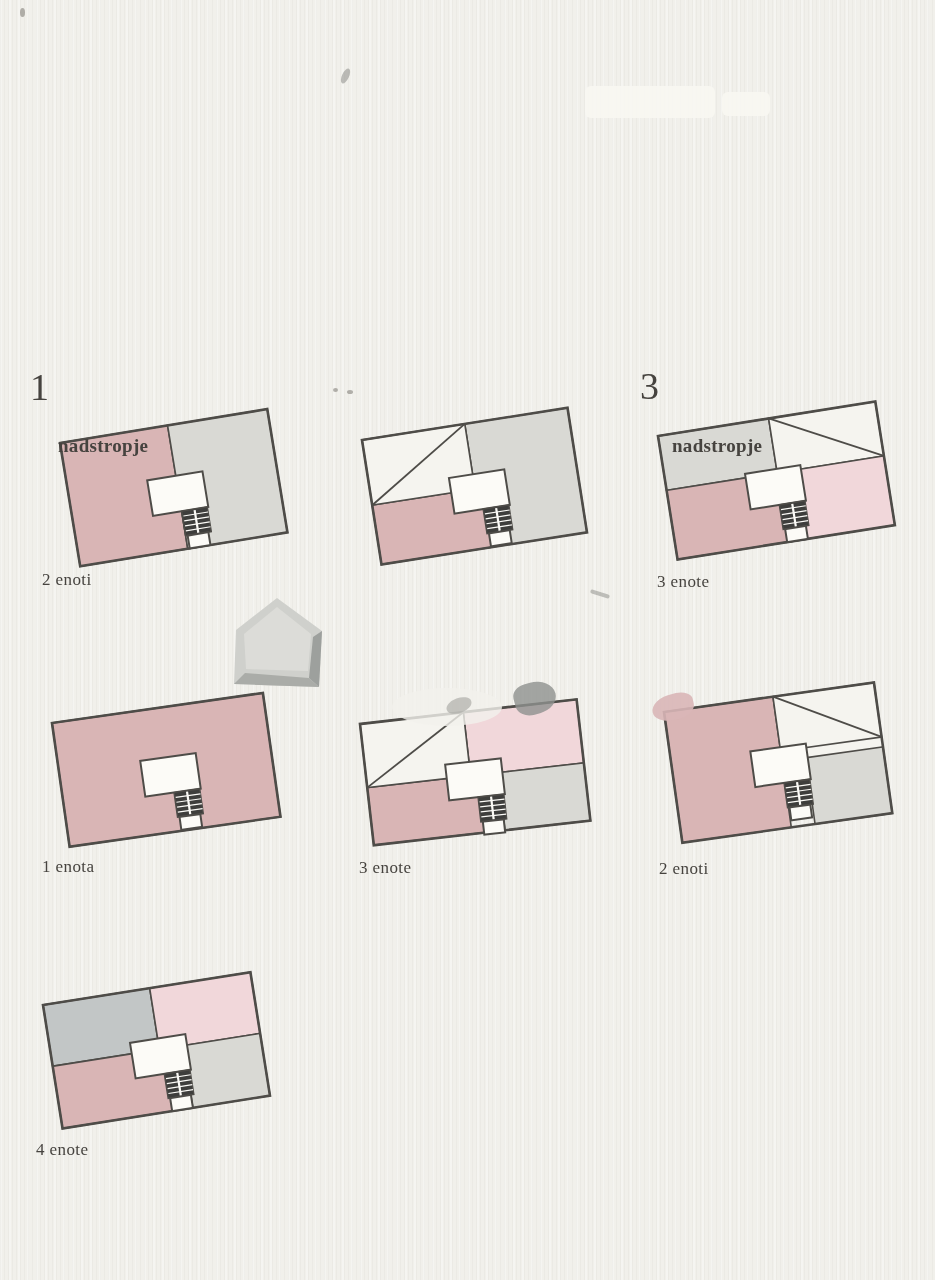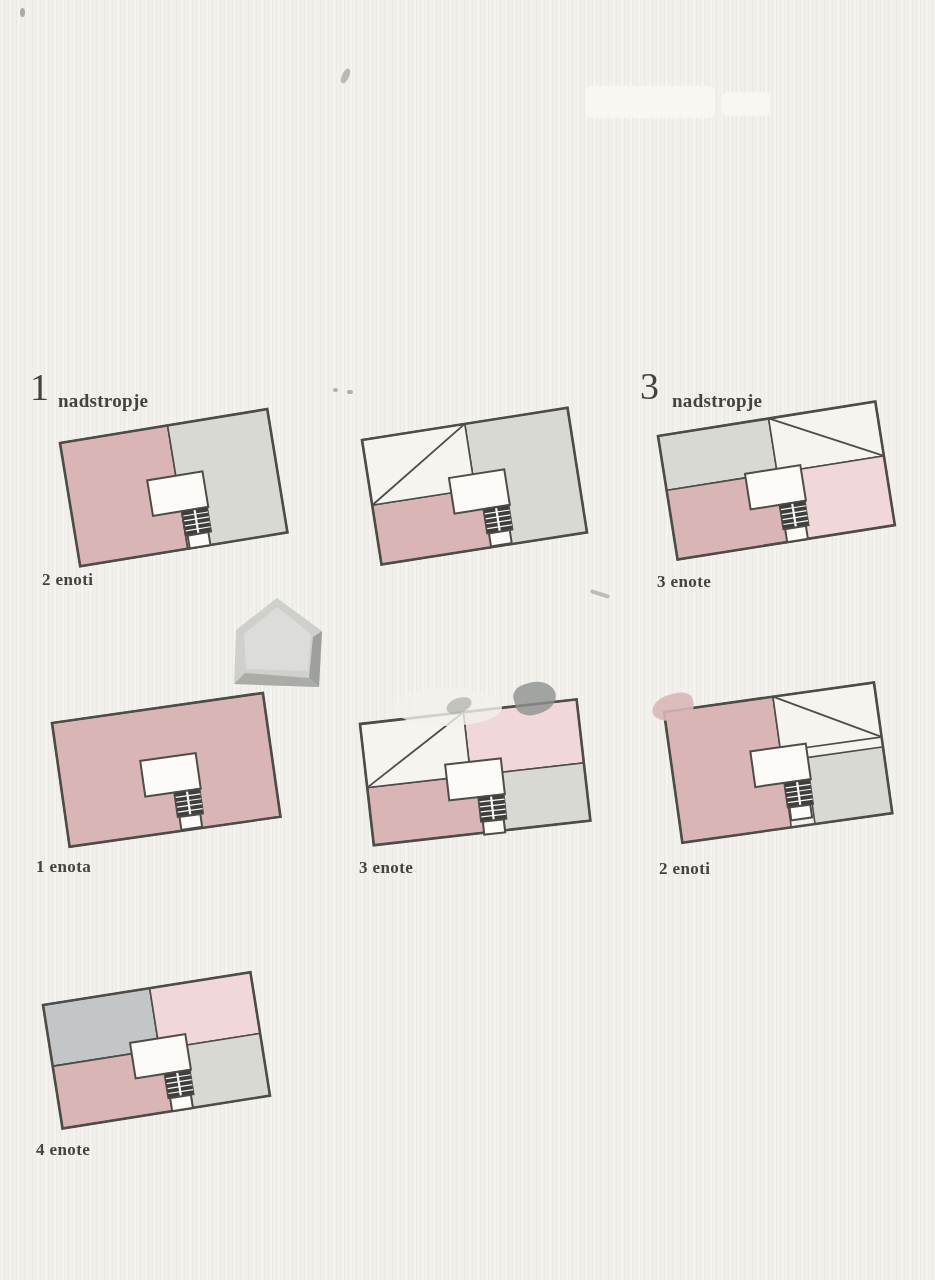--- a/index.html
+++ b/index.html
@@ -10,22 +10,22 @@
   }
   .texture{
     position:absolute;inset:0;pointer-events:none;
     background-image:
       repeating-linear-gradient(90deg, rgba(110,105,92,0.045) 0 1px, rgba(0,0,0,0) 1px 4px),
       repeating-linear-gradient(90deg, rgba(255,255,255,0.30) 0 2px, rgba(0,0,0,0) 2px 9px);
   }
   .plans-svg{position:absolute;left:0;top:0;filter:blur(0.4px);}
   .label-layer{position:absolute;inset:0;filter:blur(0.25px);}
   .floor-number{position:absolute;font-size:38px;font-weight:400;line-height:1;color:var(--text,#46433f);}
-  .floor-name{position:absolute;font-size:19px;font-weight:700;letter-spacing:0.3px;line-height:1;color:var(--text,#46433f);}
-  .units-label{position:absolute;font-size:17px;font-weight:700;letter-spacing:0.4px;line-height:1;color:var(--text,#46433f);}
+  .floor-name{position:absolute;font-size:19px;font-weight:700;letter-spacing:0.3px;line-height:1;color:var(--text,#46433f);margin-top:45px;}
+  .units-label{position:absolute;font-size:17px;font-weight:400;letter-spacing:0.4px;line-height:1;color:var(--text,#46433f);}
   .smudge{position:absolute;pointer-events:none;}
 
   
   .f-pink{fill:var(--unit-pink);stroke:var(--outline);stroke-width:1.6;}
   .f-pink-light{fill:var(--unit-pink-light);stroke:var(--outline);stroke-width:1.6;}
   .f-gray{fill:var(--unit-gray);stroke:var(--outline);stroke-width:1.6;}
   .f-gray-dark{fill:var(--unit-gray-dark);stroke:var(--outline);stroke-width:1.6;}
   .f-void{fill:var(--void-white);stroke:var(--outline);stroke-width:1.6;}
   .f-void-fill{fill:var(--void-white);stroke:none;}
   .outline{fill:none;stroke:var(--outline);stroke-width:2.6;stroke-linejoin:miter;}
@@ -142,18 +142,18 @@
 
   <div class="label-layer">
     <div class="floor-number" style="left:30px;top:368px">1</div>
     <div class="floor-name" style="left:58px;top:391px">nadstropje</div>
     <div class="units-label" style="left:42px;top:571px">2 enoti</div>
 
     <div class="floor-number" style="left:640px;top:367px">3</div>
     <div class="floor-name" style="left:672px;top:391px">nadstropje</div>
     <div class="units-label" style="left:657px;top:573px">3 enote</div>
 
-    <div class="units-label" style="left:36px;top:858px">1 enota</div>
+    <div class="units-label" style="left:42px;top:858px">1 enota</div>
     <div class="units-label" style="left:359px;top:859px">3 enote</div>
     <div class="units-label" style="left:659px;top:860px">2 enoti</div>
     <div class="units-label" style="left:36px;top:1141px">4 enote</div>
   </div>
 </div>
 
 </body></html>

